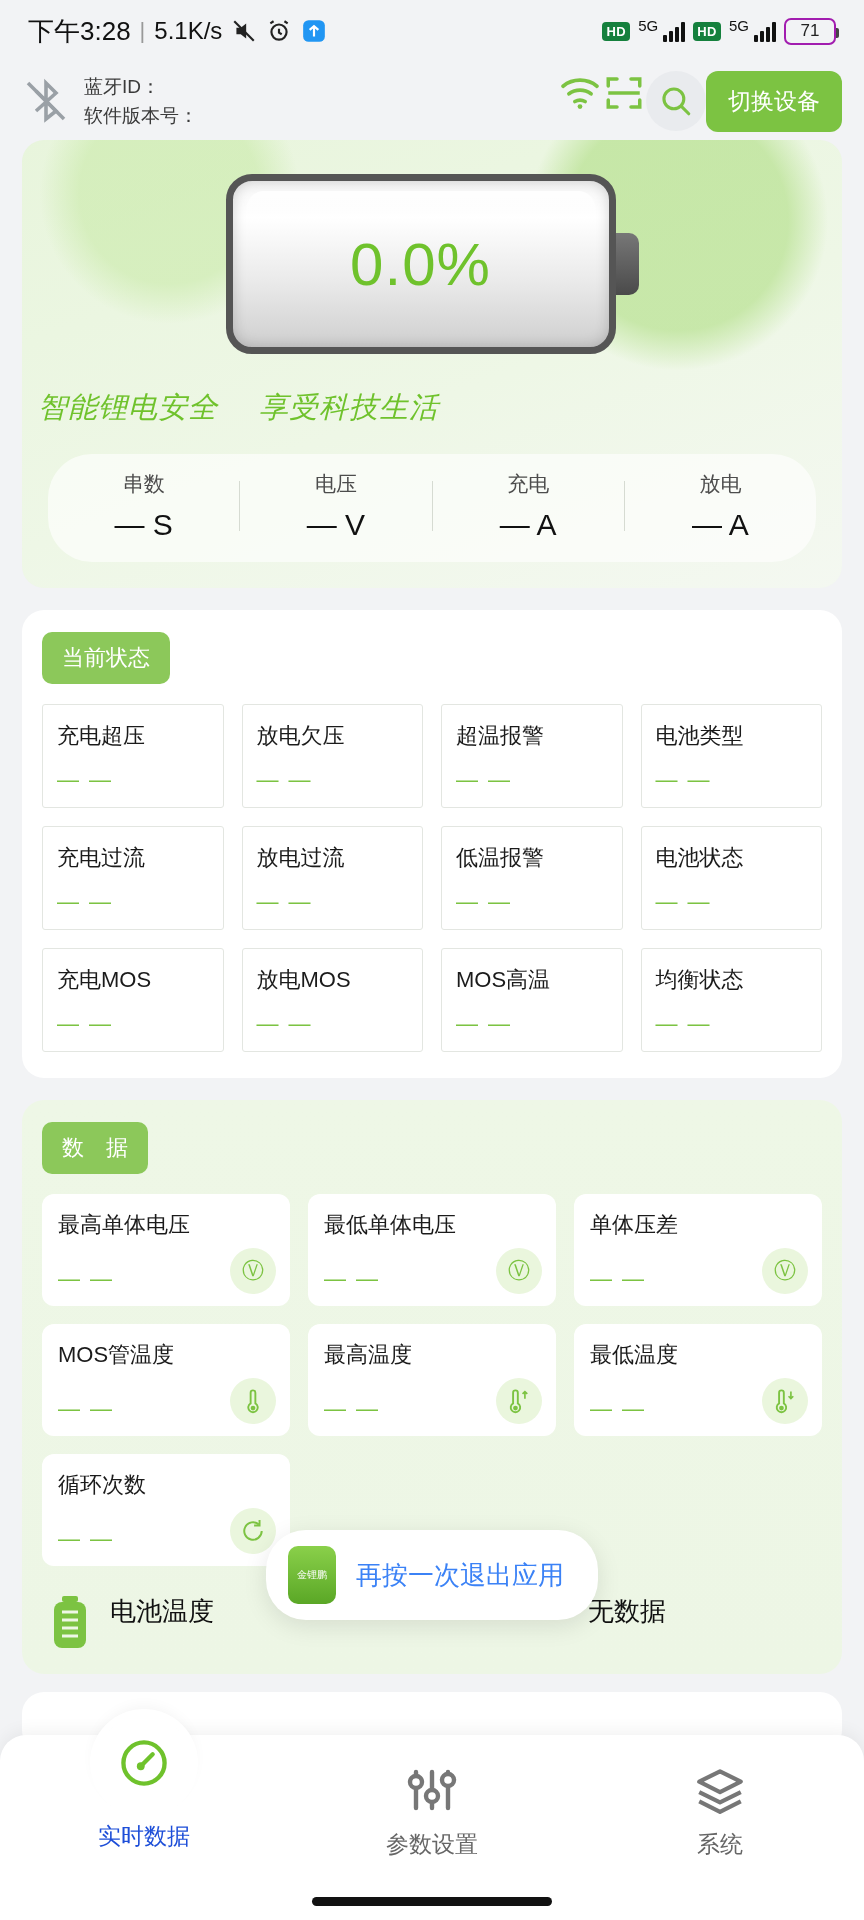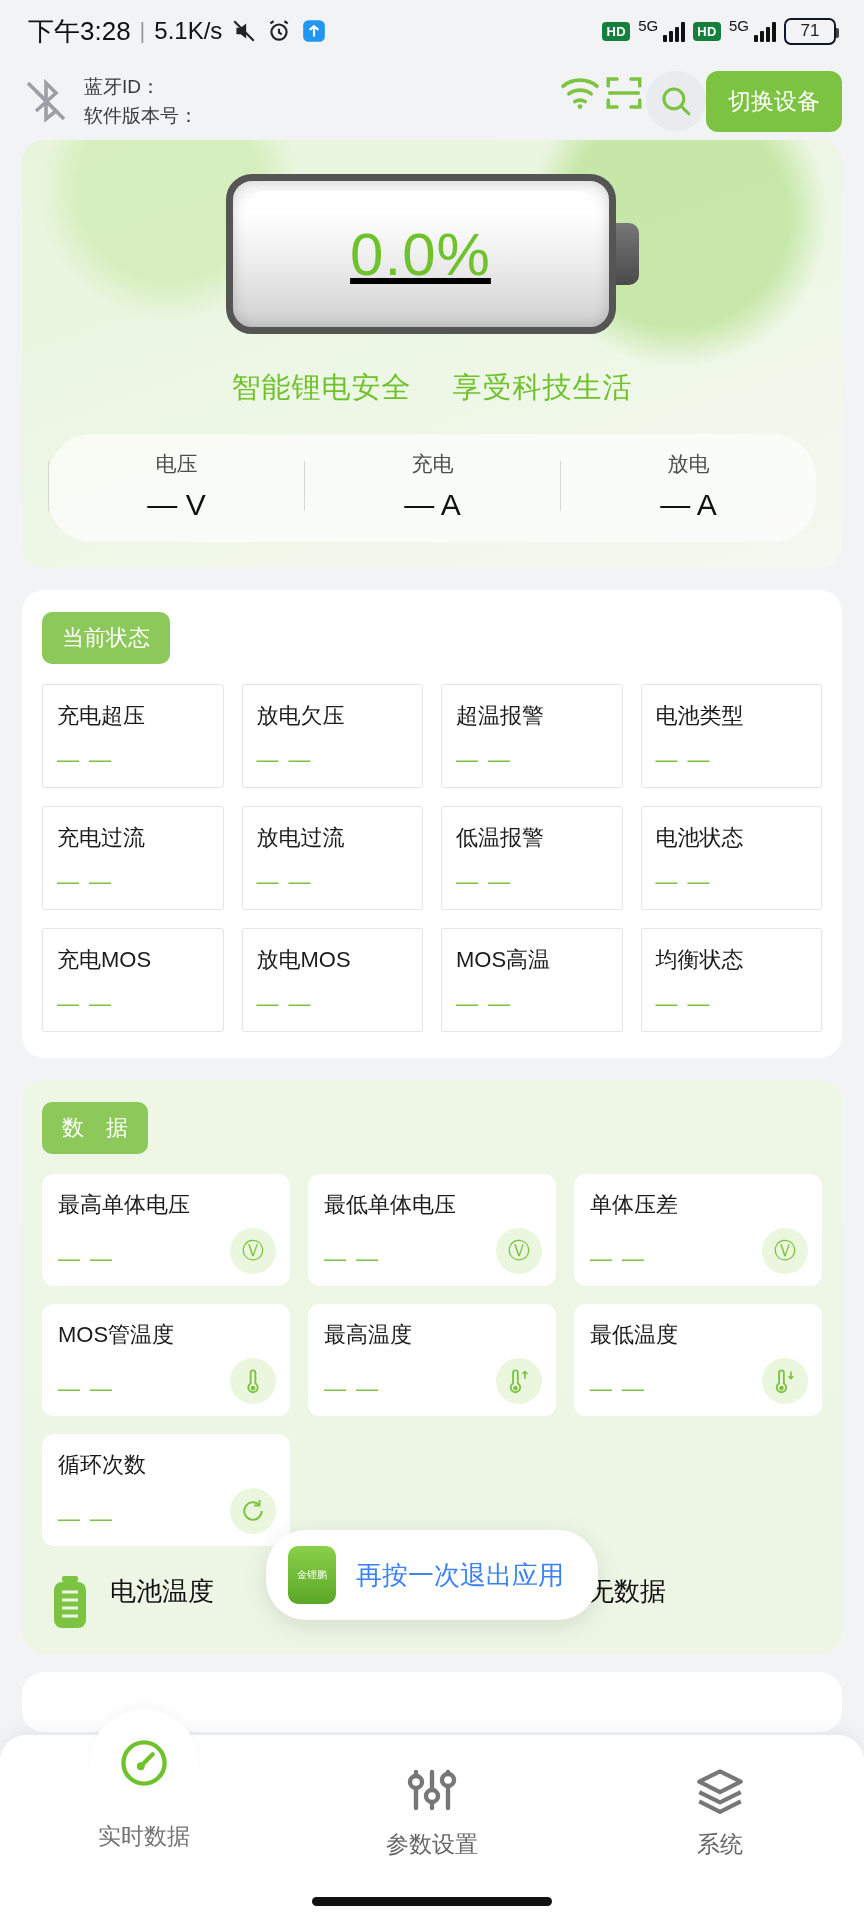--- a/index.html
+++ b/index.html
@@ -41,21 +41,21 @@
     padding: 2px 4px; letter-spacing: 0.5px; font-weight: bold;
   }
   .g5 { font-size: 15px; position: relative; top: -6px; margin-right: -3px; }
   .bars { display: inline-flex; align-items: flex-end; gap: 2px; height: 22px; }
   .bars i { width: 4px; background: #111; display: block; border-radius: 1px; }
   .bars i:nth-child(1) { height: 7px; }
   .bars i:nth-child(2) { height: 11px; }
   .bars i:nth-child(3) { height: 15px; }
   .bars i:nth-child(4) { height: 20px; }
   .battery {
-    width: 52px; height: 27px; border: 2px solid #0f172a; border-radius: 7px;
+    width: 52px; height: 27px; border: 2px solid #a21caf; border-radius: 7px;
     display: flex; align-items: center; justify-content: center;
     font-size: 17px; color: #222; position: relative; font-weight: 500;
   }
   .battery:after {
     content: ""; position: absolute; right: -5px; top: 8px;
     width: 3px; height: 10px; background: #444; border-radius: 0 2px 2px 0;
   }
 
   
   .appbar {
@@ -83,41 +83,40 @@
   .hero {
     border-radius: 22px; padding: 22px 0 26px;
     background:
       radial-gradient(circle at 80% 18%, rgba(168,219,120,0.55) 0 110px, rgba(168,219,120,0) 150px),
       radial-gradient(circle at 18% 12%, rgba(190,230,150,0.45) 0 90px, rgba(190,230,150,0) 130px),
       linear-gradient(160deg, #e8f5dc 0%, #eef7e6 55%, #f4f8f1 100%);
     position: relative; overflow: hidden;
   }
   .batt-wrap { display: flex; justify-content: center; align-items: center; margin-top: 12px; }
   .batt-body {
-    width: 390px; height: 160px; border-radius: 26px;
+    width: 390px; height: 180px; border-radius: 26px;
     background: linear-gradient(180deg,#f7f7f7 0%,#ffffff 22%,#e9e9e9 62%,#cfcfcf 100%);
     border: 7px solid #555;
     display: flex; align-items: center; justify-content: center;
     box-shadow: inset 0 0 14px rgba(0,0,0,0.18);
     position: relative;
-    text-decoration: underline;
   }
   .batt-body:before {
     content:""; position:absolute; left:14px; right:14px; top:10px; height:34px;
     background: linear-gradient(180deg, rgba(255,255,255,0.95), rgba(255,255,255,0));
     border-radius: 18px;
   }
   .batt-cap {
     width: 26px; height: 62px; background: linear-gradient(180deg,#777,#4a4a4a);
     border-radius: 0 10px 10px 0; margin-left: -3px;
   }
   .batt-pct { font-size: 60px; color: #6fc22c; font-weight: 500; letter-spacing: 1px; }
   .slogan {
-    text-align: center; color: #6fc22c; font-size: 29px;
-    margin-top: 34px; letter-spacing: 1px;
+    text-align: left; color: #6fc22c; font-size: 29px;
+    margin-top: 34px; letter-spacing: 1px; font-style: italic;
   }
   .slogan span { margin: 0 16px; }
   .stats {
     margin: 26px 26px 0; background: rgba(255,255,255,0.62);
     border-radius: 44px; padding: 16px 0 20px;
     display: flex; align-items: center;
   }
   .stat { flex: 1; text-align: center; }
   .stat .lbl { font-size: 21px; color: #4d4d4d; }
   .stat .val { font-size: 30px; color: #111; margin-top: 10px; }
@@ -188,21 +187,21 @@
   .tabbar {
     position: absolute; left: 0; right: 0; bottom: 0;
     height: 185px; background: #fff;
     border-radius: 26px 26px 0 0;
     display: flex; align-items: flex-start; padding-top: 26px;
     box-shadow: 0 -3px 18px rgba(0,0,0,0.06);
   }
   .tab { flex: 1; text-align: center; }
   .tab .ti { height: 58px; display: flex; align-items: center; justify-content: center; }
   .tab .tn { font-size: 23px; color: #666; margin-top: 10px; }
-  .tab.active .tn { color: #737373; }
+  .tab.active .tn { color: #1d4ed8; }
   .tab.active .bubble {
     width: 96px; height: 96px; border-radius: 50%;
     background: #fff; box-shadow: 0 0 0 6px #fff, 0 -6px 16px rgba(0,0,0,0.06);
     margin: -46px auto 0; display: flex; align-items: center; justify-content: center;
   }
   .homebar {
     position: absolute; bottom: 14px; left: 50%; transform: translateX(-50%);
     width: 240px; height: 9px; border-radius: 6px; background: #111;
   }
   svg { display: block; }
@@ -301,20 +300,24 @@
         <div class="batt-body">
           <span class="batt-pct">0.0%</span>
         </div>
         <div class="batt-cap"></div>
       </div>
       <div class="slogan">
         <span>智能锂电安全</span>
         <span>享受科技生活</span>
       </div>
       <div class="stats">
+        <div class="stat">
+          <div class="lbl">串数</div>
+          <div class="val">— S</div>
+        </div>
         <div class="sep"></div>
         <div class="stat">
           <div class="lbl">电压</div>
           <div class="val">— V</div>
         </div>
         <div class="sep"></div>
         <div class="stat">
           <div class="lbl">充电</div>
           <div class="val">— A</div>
         </div>

